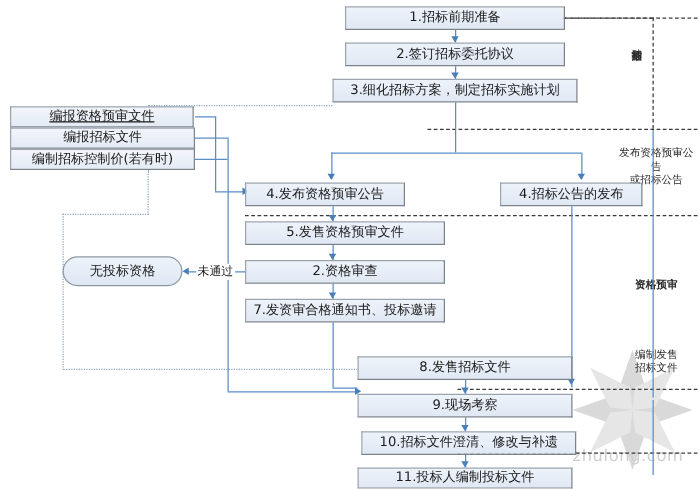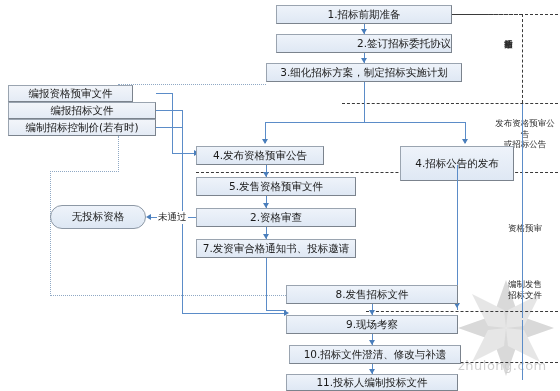--- a/index.html
+++ b/index.html
@@ -177,28 +177,28 @@
   <div class="dash-h" style="left:342px; top:103px; width:216px;"></div>
   <div class="dash-h" style="left:196px; top:172px; width:362px;"></div>
   <div class="dash-h" style="left:366px; top:311px; width:192px;"></div>
   <div class="dash-h" style="left:366px; top:362px; width:192px;"></div>
 
   <div class="dash-v" style="left:522px; top:14px; height:89px;"></div>
 
   <div class="side-label vert" style="left:503px; top:33px;">招标活动准备</div>
   <div class="side-label" style="left:492px; top:118px; width:66px;">发布资格预审公告
 或招标公告</div>
-  <div class="side-label" style="left:492px; top:223px; width:66px;">资格预审</div>
+  <div class="side-label" style="left:492px; top:223px; width:66px;font-weight:bold;">资格预审</div>
   <div class="side-label" style="left:492px; top:279px; width:66px;">编制发售
 招标文件</div>
 
   <div class="edge v" style="left:522px; top:104px; height:214px;"></div>
   <div class="edge v" style="left:522px; top:320px; height:60px;"></div>
 
-  <div class="node flat" style="left:8px; top:85px; width:125px; height:17px;">
+  <div class="node flat" style="left:8px; top:85px; width:147px; height:17px;text-decoration:underline;">
     <span>编报资格预审文件</span>
   </div>
   <div class="node flat" style="left:8px; top:102px; width:148px; height:17px;">
     <span>编报招标文件</span>
   </div>
   <div class="node flat" style="left:8px; top:119px; width:148px; height:17px;">
     <span>编制招标控制价(若有时)</span>
   </div>
 
   <div class="dot-v" style="left:118px; top:136px; height:36px;"></div>
@@ -228,21 +228,21 @@
   <div class="edge-label" style="left:157px; top:211px;">未通过</div>
 
   <div class="node" style="left:276px; top:5px; width:176px; height:19px;">
     <span>1.招标前期准备</span>
   </div>
   <div class="edge v" style="left:364px; top:24px; height:10px;"></div>
   <div class="arrow down" style="left:360.5px; top:29px;"></div>
 
   <div class="dash-h" style="left:452px; top:14px; width:70px;"></div>
 
-  <div class="node" style="left:276px; top:34px; width:176px; height:19px;justify-content:flex-end;">
+  <div class="node" style="left:276px; top:34px; width:176px; height:19px;">
     <span>2.签订招标委托协议</span>
   </div>
   <div class="edge v" style="left:364px; top:53px; height:10px;"></div>
   <div class="arrow down" style="left:360.5px; top:58px;"></div>
 
   <div class="node" style="left:266px; top:63px; width:196px; height:19px;">
     <span>3.细化招标方案，制定招标实施计划</span>
   </div>
   <div class="edge v" style="left:364px; top:82px; height:21px;"></div>
 
@@ -254,21 +254,21 @@
   <div class="edge v" style="left:465px; top:122px; height:21px;"></div>
   <div class="arrow down" style="left:261.5px; top:139px;"></div>
   <div class="arrow down" style="left:461.5px; top:139px;"></div>
 
   <div class="node" style="left:196px; top:146px; width:128px; height:19px;">
     <span>4.发布资格预审公告</span>
   </div>
   <div class="edge v" style="left:266px; top:165px; height:12px;"></div>
   <div class="arrow down" style="left:262.5px; top:172px;"></div>
 
-  <div class="node" style="left:400px; top:146px; width:114px; height:35px;">
+  <div class="node" style="left:400px; top:146px; width:114px; height:19px;">
     <span>4.招标公告的发布</span>
   </div>
   <div class="edge v" style="left:457px; top:165px; height:145px;"></div>
   <div class="arrow down" style="left:453.5px; top:303px;"></div>
 
   <div class="node" style="left:196px; top:177px; width:160px; height:19px;">
     <span>5.发售资格预审文件</span>
   </div>
   <div class="edge v" style="left:266px; top:196px; height:12px;"></div>
   <div class="arrow down" style="left:262.5px; top:203px;"></div>

